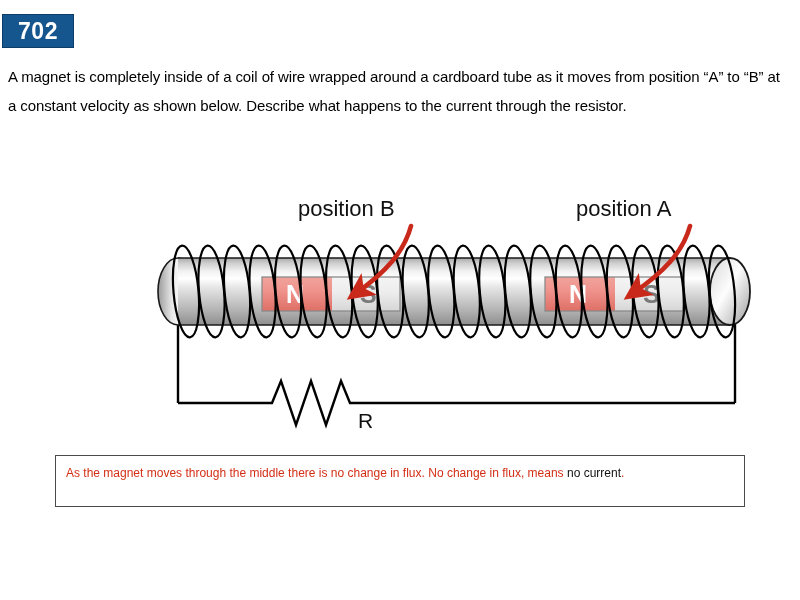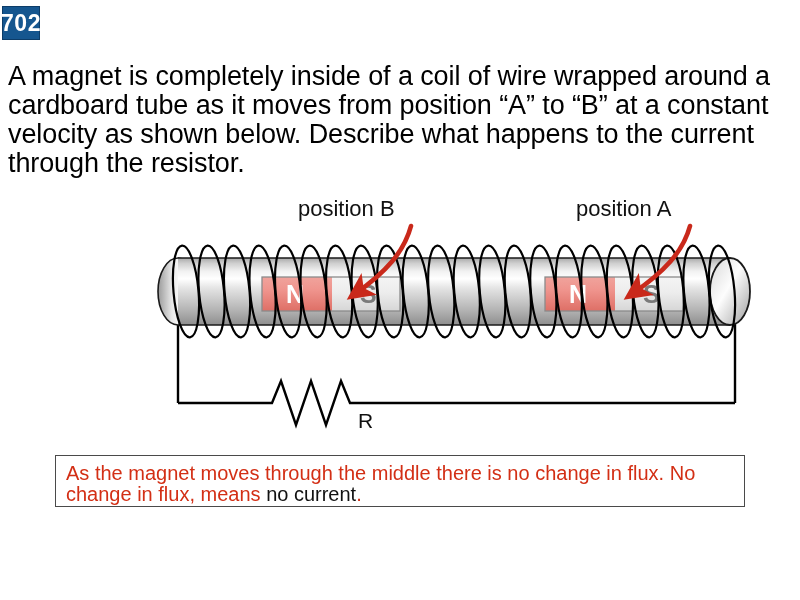--- a/index.html
+++ b/index.html
@@ -5,51 +5,51 @@
   html,body{margin:0;padding:0;}
   body{
     width:800px;height:600px;background:#ffffff;overflow:hidden;
     font-family:"Liberation Sans", sans-serif;color:#000;
     position:relative;
   }
   #slide{position:absolute;left:0;top:0;width:800px;height:600px;}
 
   
   .badge{
-    position:absolute;left:2px;top:6px;width:38px;height:34px;
+    position:absolute;left:2px;top:14px;width:72px;height:34px;
     background:#15568f;border:1px solid #0c3c68;
     color:#ffffff;font-weight:bold;font-size:23px;
     display:flex;align-items:center;justify-content:center;
     letter-spacing:0.5px;box-sizing:border-box;
   }
 
   
   .question{
     position:absolute;left:8px;top:62px;width:784px;
-    font-size:27px;line-height:29px;color:#000;
+    font-size:15px;line-height:29px;color:#000;
     letter-spacing:-0.1px;
   }
 
   
   #diagram{position:absolute;left:0;top:180px;width:800px;height:270px;}
 
   .poslabel{
     position:absolute;font-size:22px;color:#111;white-space:nowrap;
   }
   #label-b{left:298px;top:16px;}
   #label-a{left:576px;top:16px;}
 
   
   .answerbox{
     position:absolute;left:55px;top:455px;width:690px;height:52px;
     border:1px solid #4a4a4a;background:#ffffff;box-sizing:border-box;
     padding:7px 10px 0 10px;
   }
   .answertext{
-    font-size:20px;line-height:21px;color:#d32f15;
+    font-size:12px;line-height:21px;color:#d32f15;
   }
   .answertext .blk{color:#111;}
 
   
   .footer{
     position:absolute;left:345px;top:570px;width:450px;
     font-size:10.5px;line-height:14px;color:#1a1a1a;
   }
 </style>
 </head>

